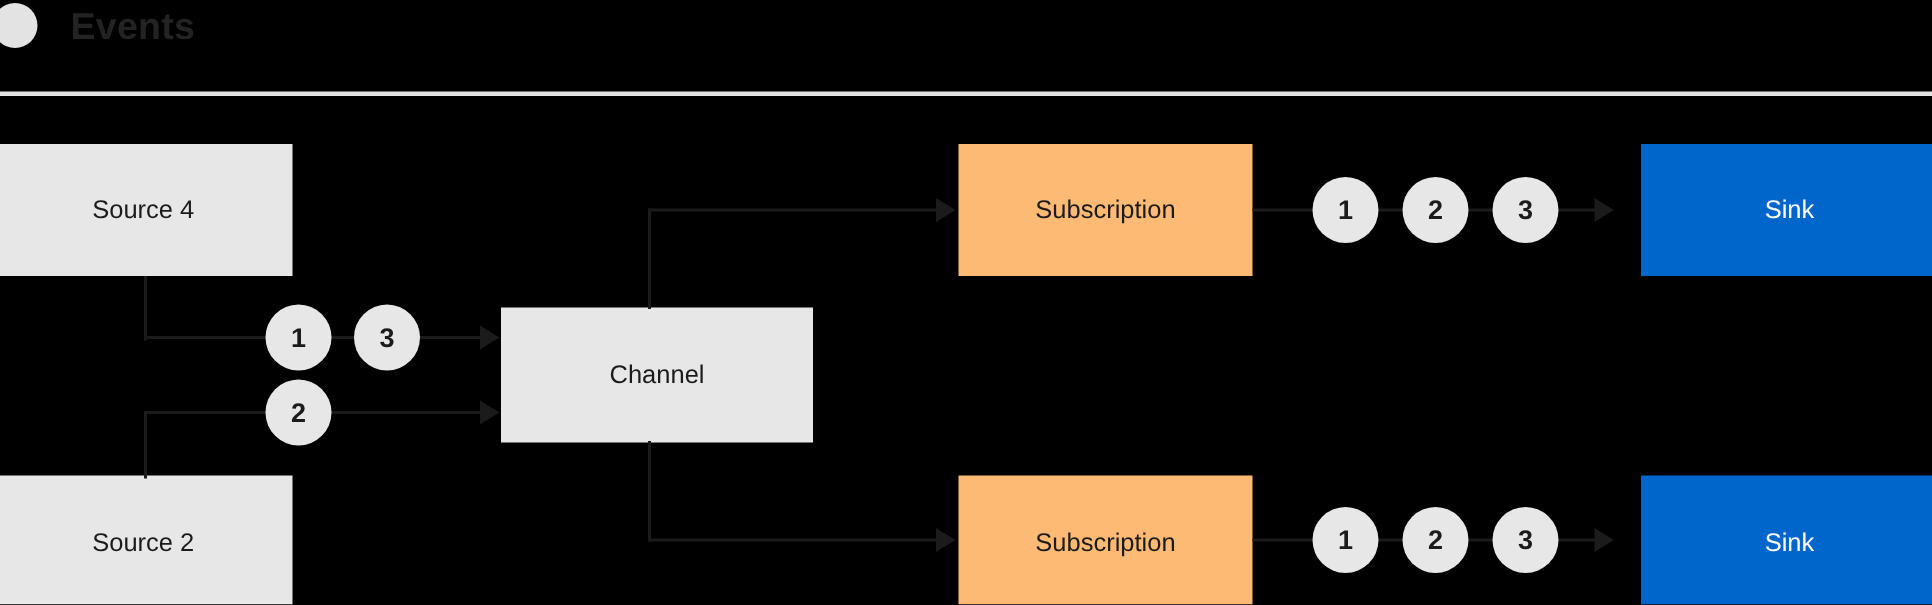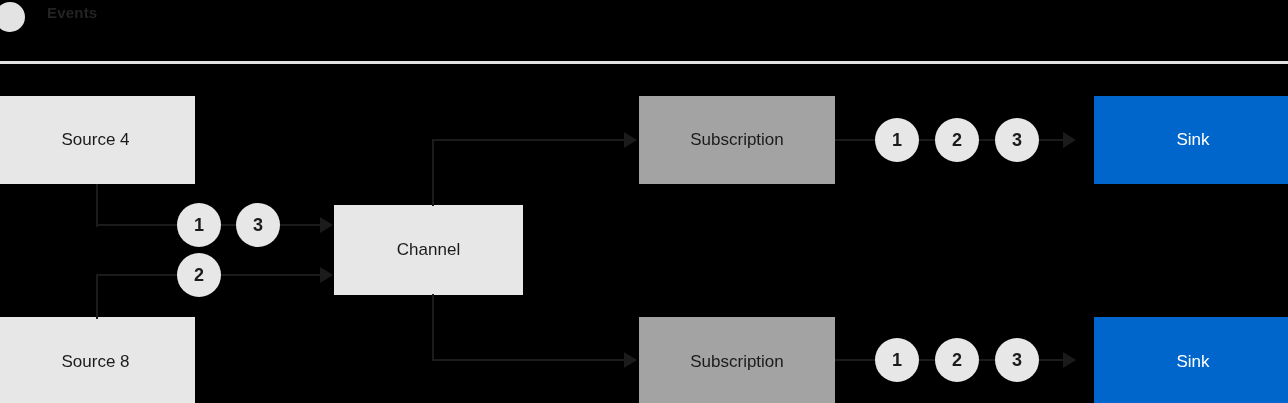--- a/index.html
+++ b/index.html
@@ -25,21 +25,21 @@
     top: 2px;
     width: 30px;
     height: 30px;
     border-radius: 50%;
     background: #e3e3e3;
   }
   .header-title {
     position: absolute;
     left: 47px;
     top: 4px;
-    font-size: 15px;
+    font-size: 25px;
     font-weight: bold;
     color: #232323;
     letter-spacing: 0.2px;
   }
   .header-divider {
     position: absolute;
     left: 0;
     top: 61px;
     width: 1288px;
     height: 3px;
@@ -57,21 +57,21 @@
   }
   .node-source {
     background: #e7e7e7;
     color: #1b1b1b;
   }
   .node-channel {
     background: #e7e7e7;
     color: #1b1b1b;
   }
   .node-subscription {
-    background: #a3a3a3;
+    background: #fdba74;
     color: #1b1b1b;
   }
   .node-sink {
     background: #0066cc;
     color: #ffffff;
   }
 
   
   .edge-h {
     position: absolute;
@@ -121,30 +121,30 @@
   </div>
 
   <div class="edge-v" style="left:96px; top:184px; height:43px;"></div>
   <div class="edge-h" style="left:96px; top:224px; width:226px;"></div>
   <div class="arrow-head" style="left:320px; top:217px;"></div>
 
   <div class="token" style="left:177px; top:203px;">1</div>
   <div class="token" style="left:236px; top:203px;">3</div>
 
   <div class="node node-source" style="left:-4px; top:317px; width:199px; height:90px;">
-    <span>Source 8</span>
+    <span>Source 2</span>
   </div>
 
   <div class="edge-v" style="left:96px; top:274px; height:45px;"></div>
   <div class="edge-h" style="left:96px; top:274px; width:226px;"></div>
   <div class="arrow-head" style="left:320px; top:267px;"></div>
 
   <div class="token" style="left:177px; top:253px;">2</div>
 
-  <div class="node node-channel" style="left:334px; top:205px; width:189px; height:90px;">
+  <div class="node node-channel" style="left:334px; top:205px; width:208px; height:90px;">
     <span>Channel</span>
   </div>
 
   <div class="edge-v" style="left:432px; top:139px; height:67px;"></div>
   <div class="edge-h" style="left:432px; top:139px; width:194px;"></div>
   <div class="arrow-head" style="left:624px; top:132px;"></div>
 
   <div class="edge-v" style="left:432px; top:294px; height:67px;"></div>
   <div class="edge-h" style="left:432px; top:359px; width:194px;"></div>
   <div class="arrow-head" style="left:624px; top:352px;"></div>

